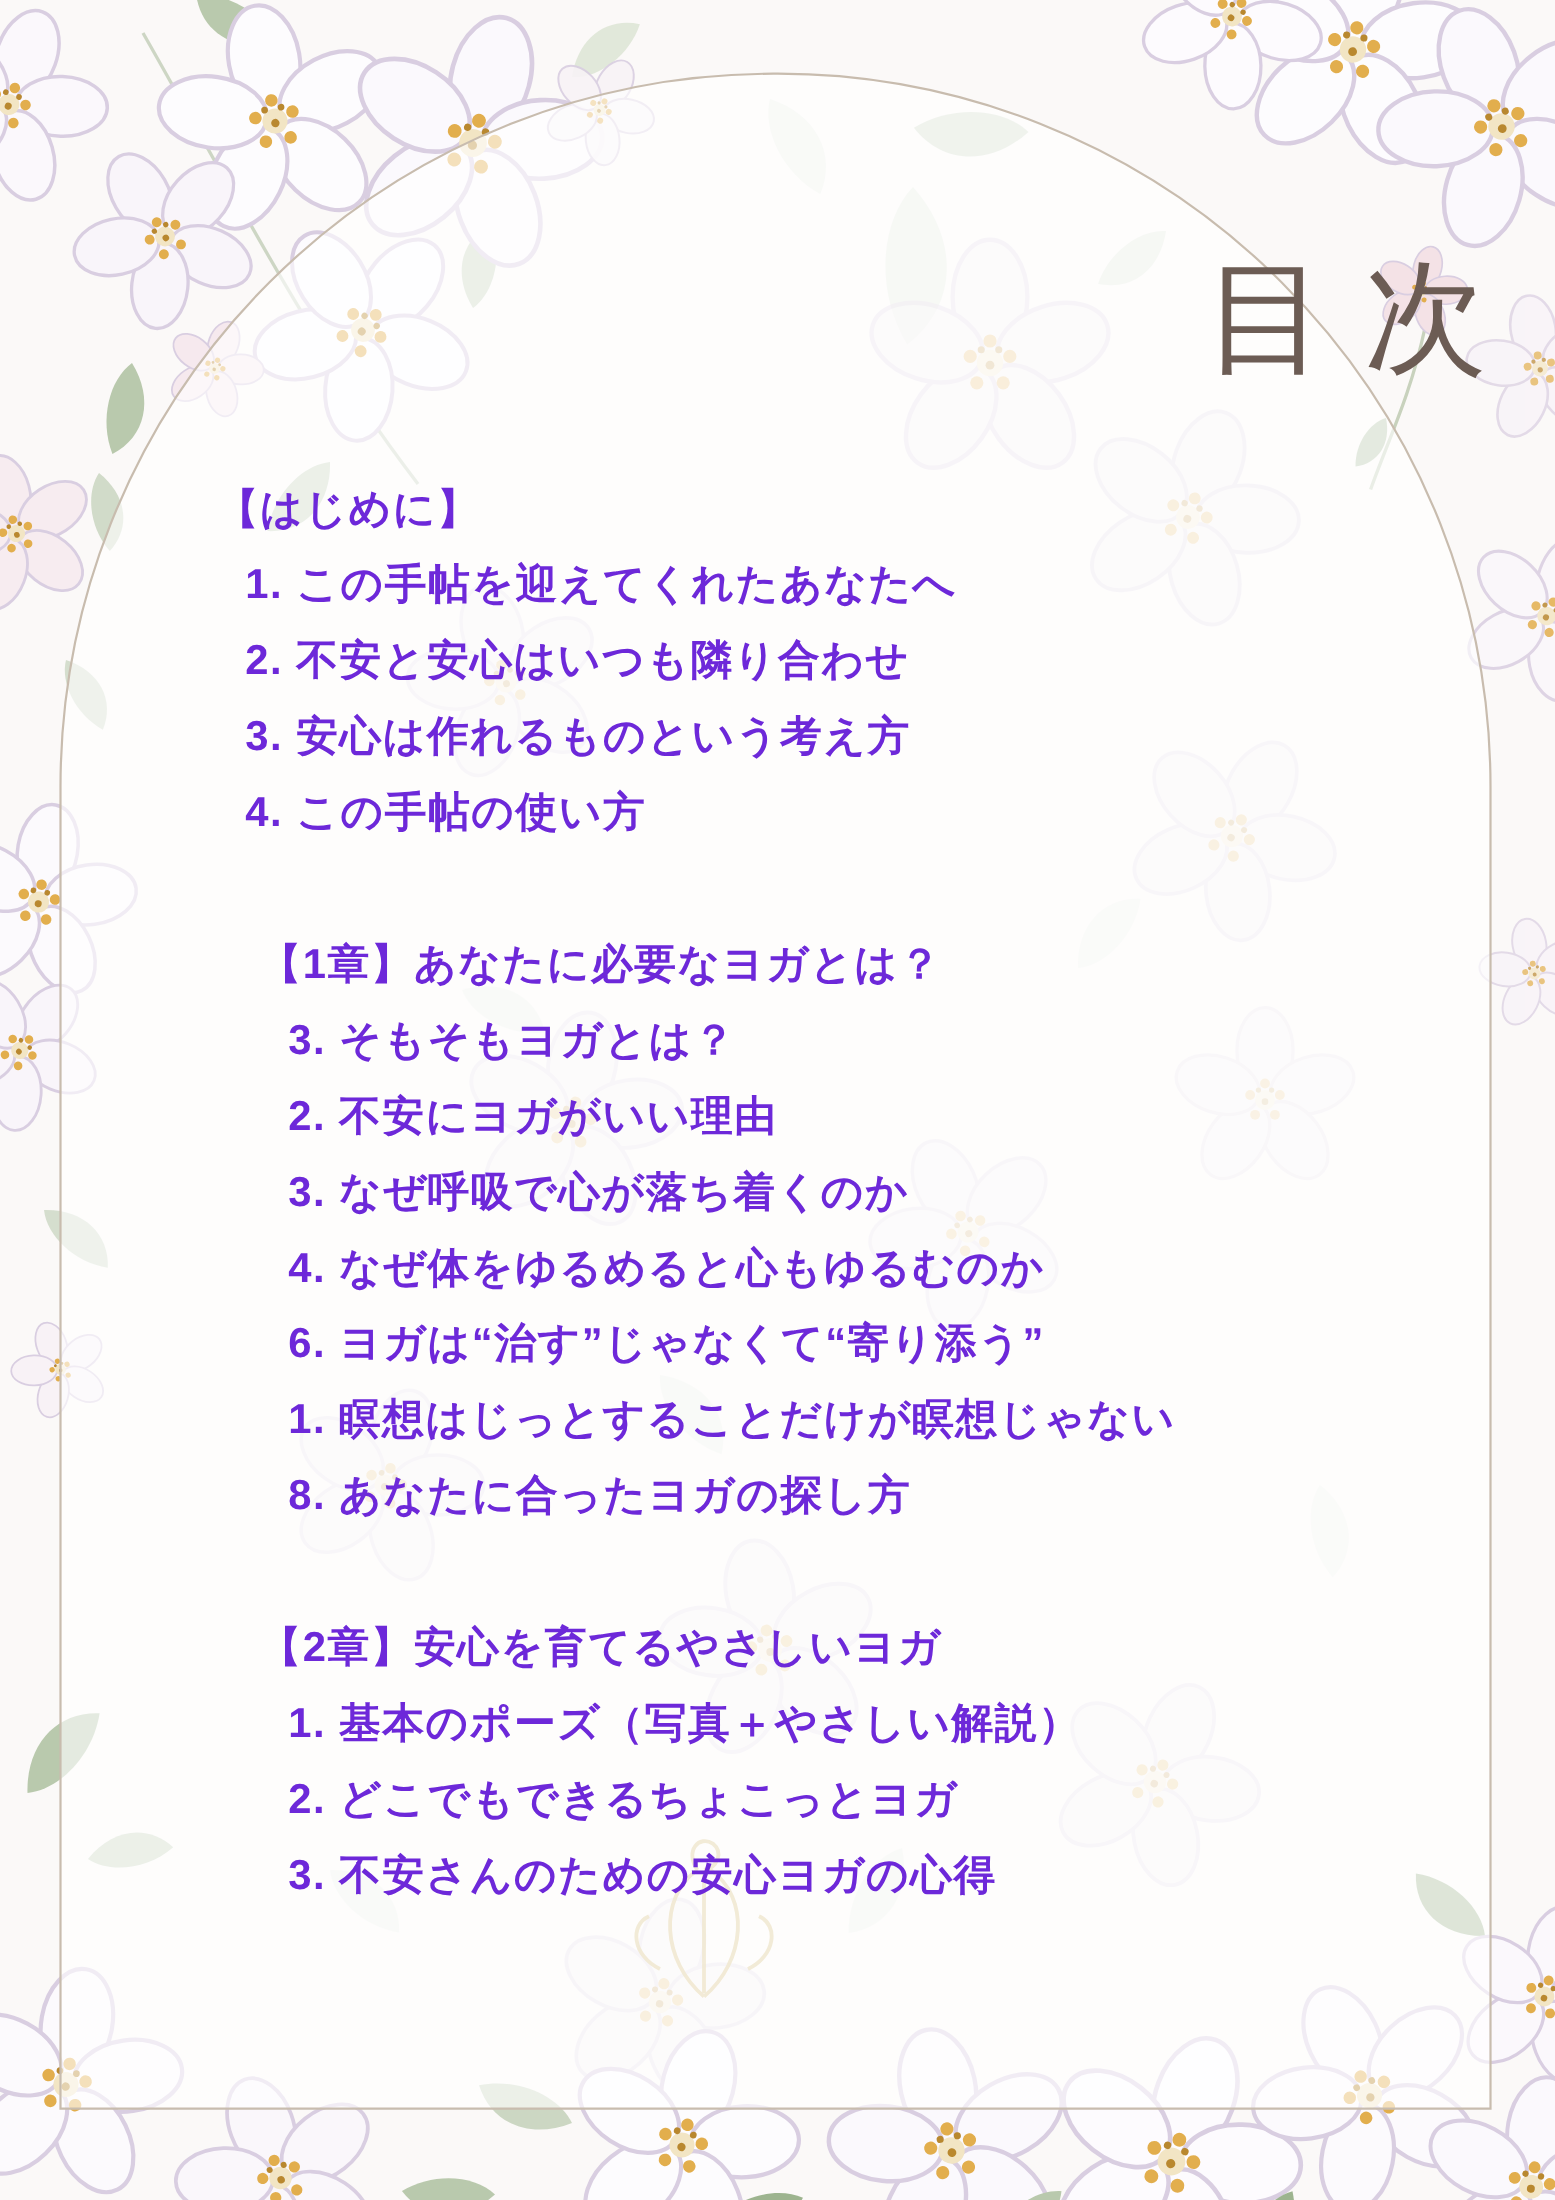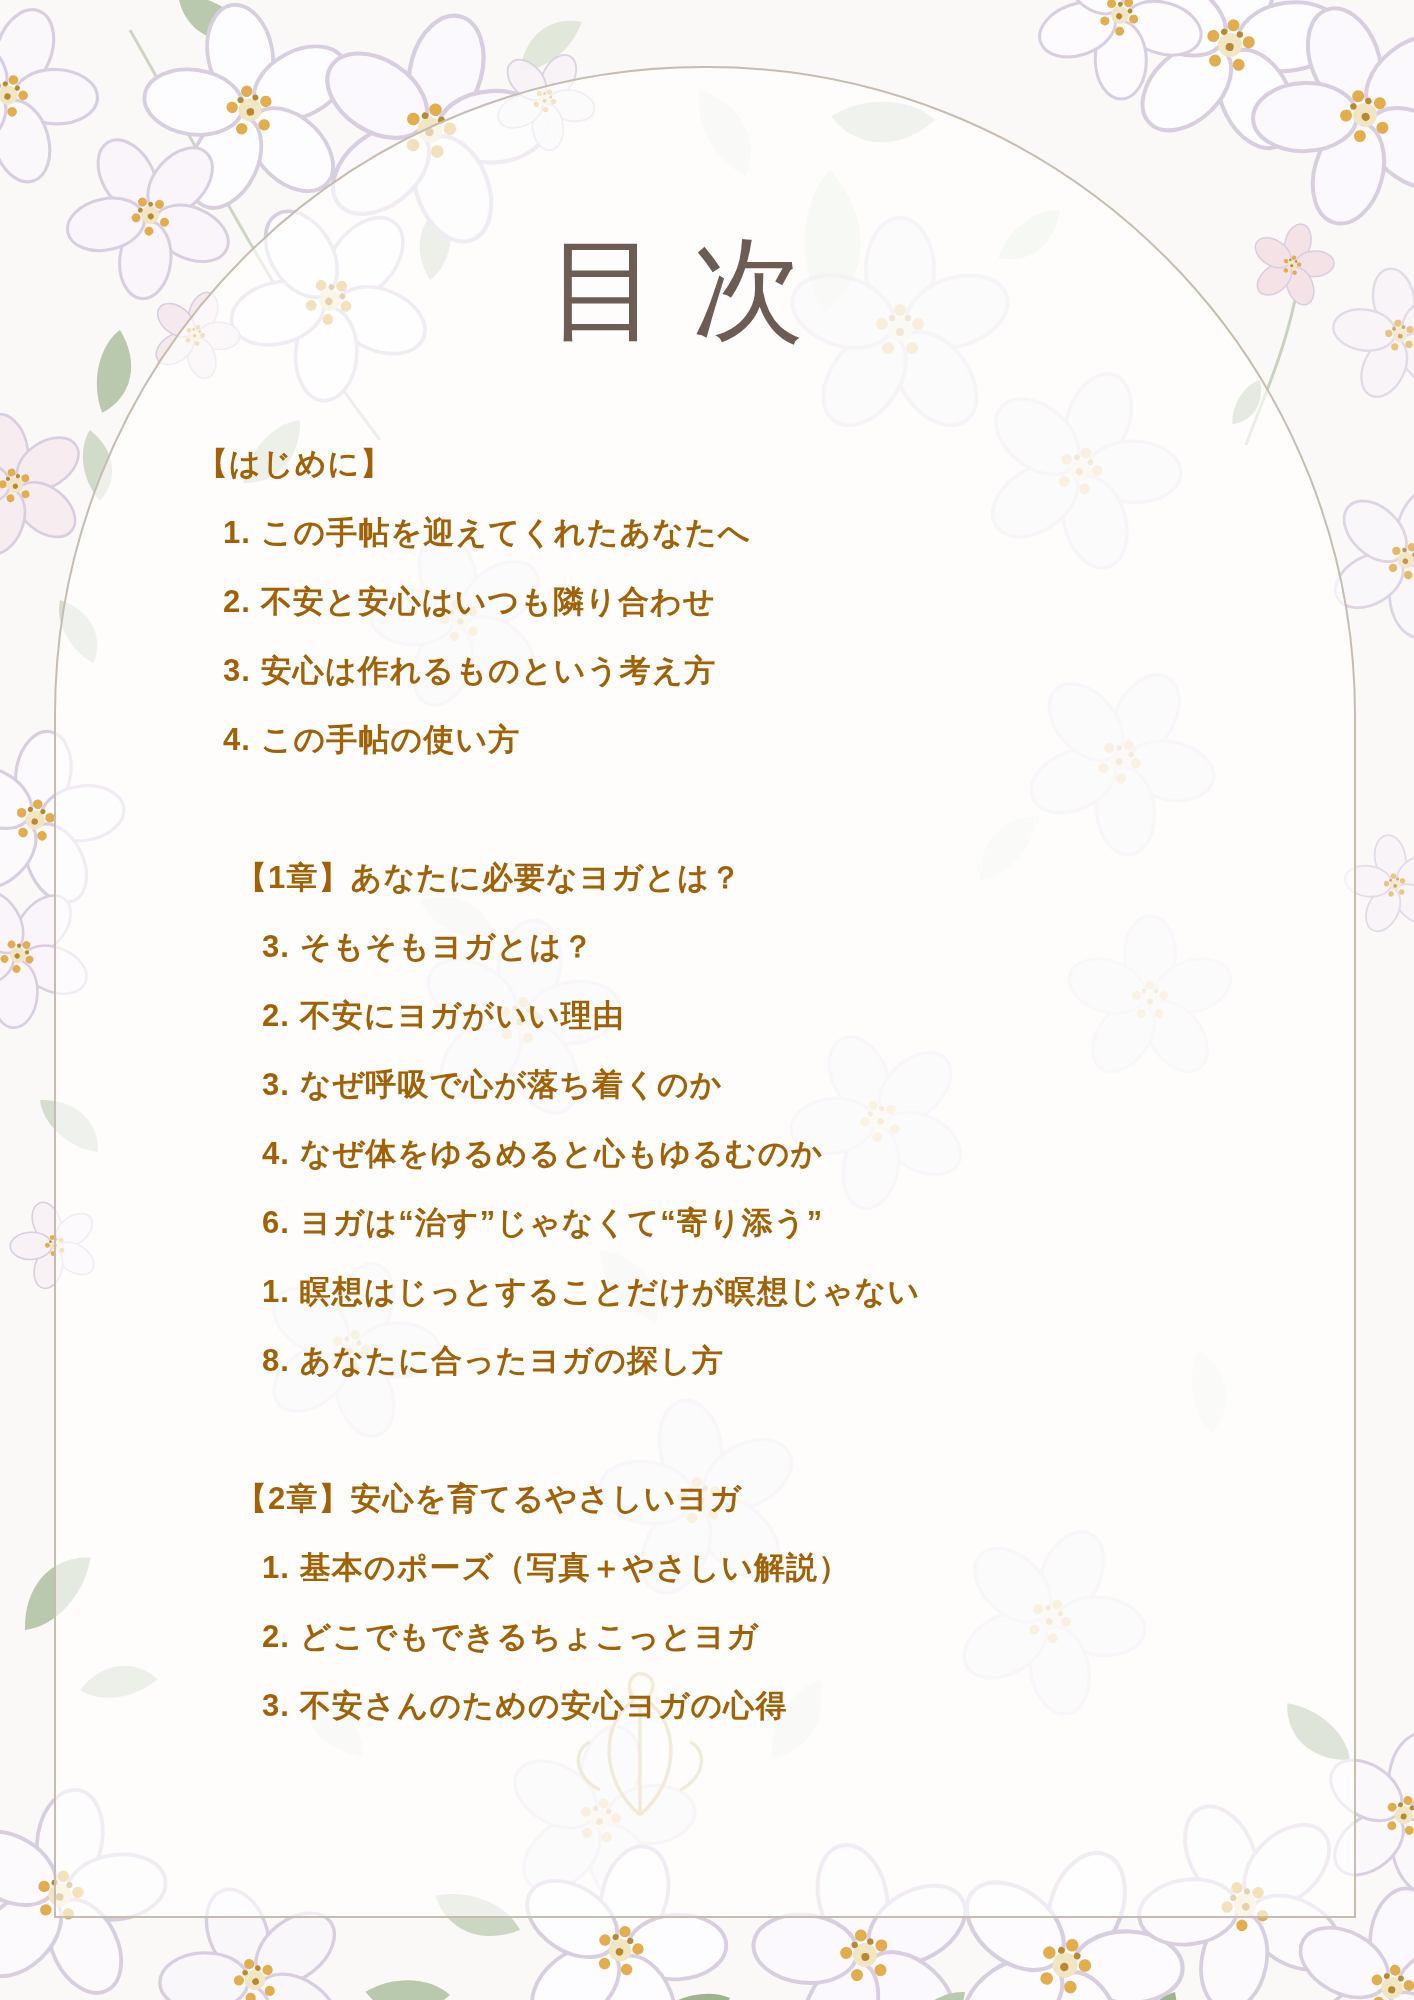--- a/index.html
+++ b/index.html
@@ -18,35 +18,35 @@
     left:54px;top:66px;
     width:1298px;height:1848px;
     border:2px solid #c8bcae;
     border-radius:649px 649px 0 0;
     background:rgba(255,255,255,0.62);
   }
   .content{position:absolute;inset:0;}
   .title{
     position:absolute;
     left:0;right:60px;top:234px;
-    text-align:center;
+    text-align:right;
     font-family:"Liberation Serif","DejaVu Serif",serif;
     font-size:112px;
     line-height:1.0;
     color:#6c5c54;
     letter-spacing:0.02em;
   }
   .toc{
     position:absolute;
     left:197px;top:429px;
     width:1060px;
-    font-size:31px;
+    font-size:38px;
     line-height:69px;
     font-weight:600;
-    color:#a16207;
+    color:#6d28d9;
     letter-spacing:0.035em;
   }
   .section + .section{margin-top:69px;margin-left:39px;}
   .section-heading{height:69px;}
   .toc-item{height:69px;padding-left:26px;white-space:nowrap;}
 </style>
 </head>
 <body>
 
 <div class="page">

